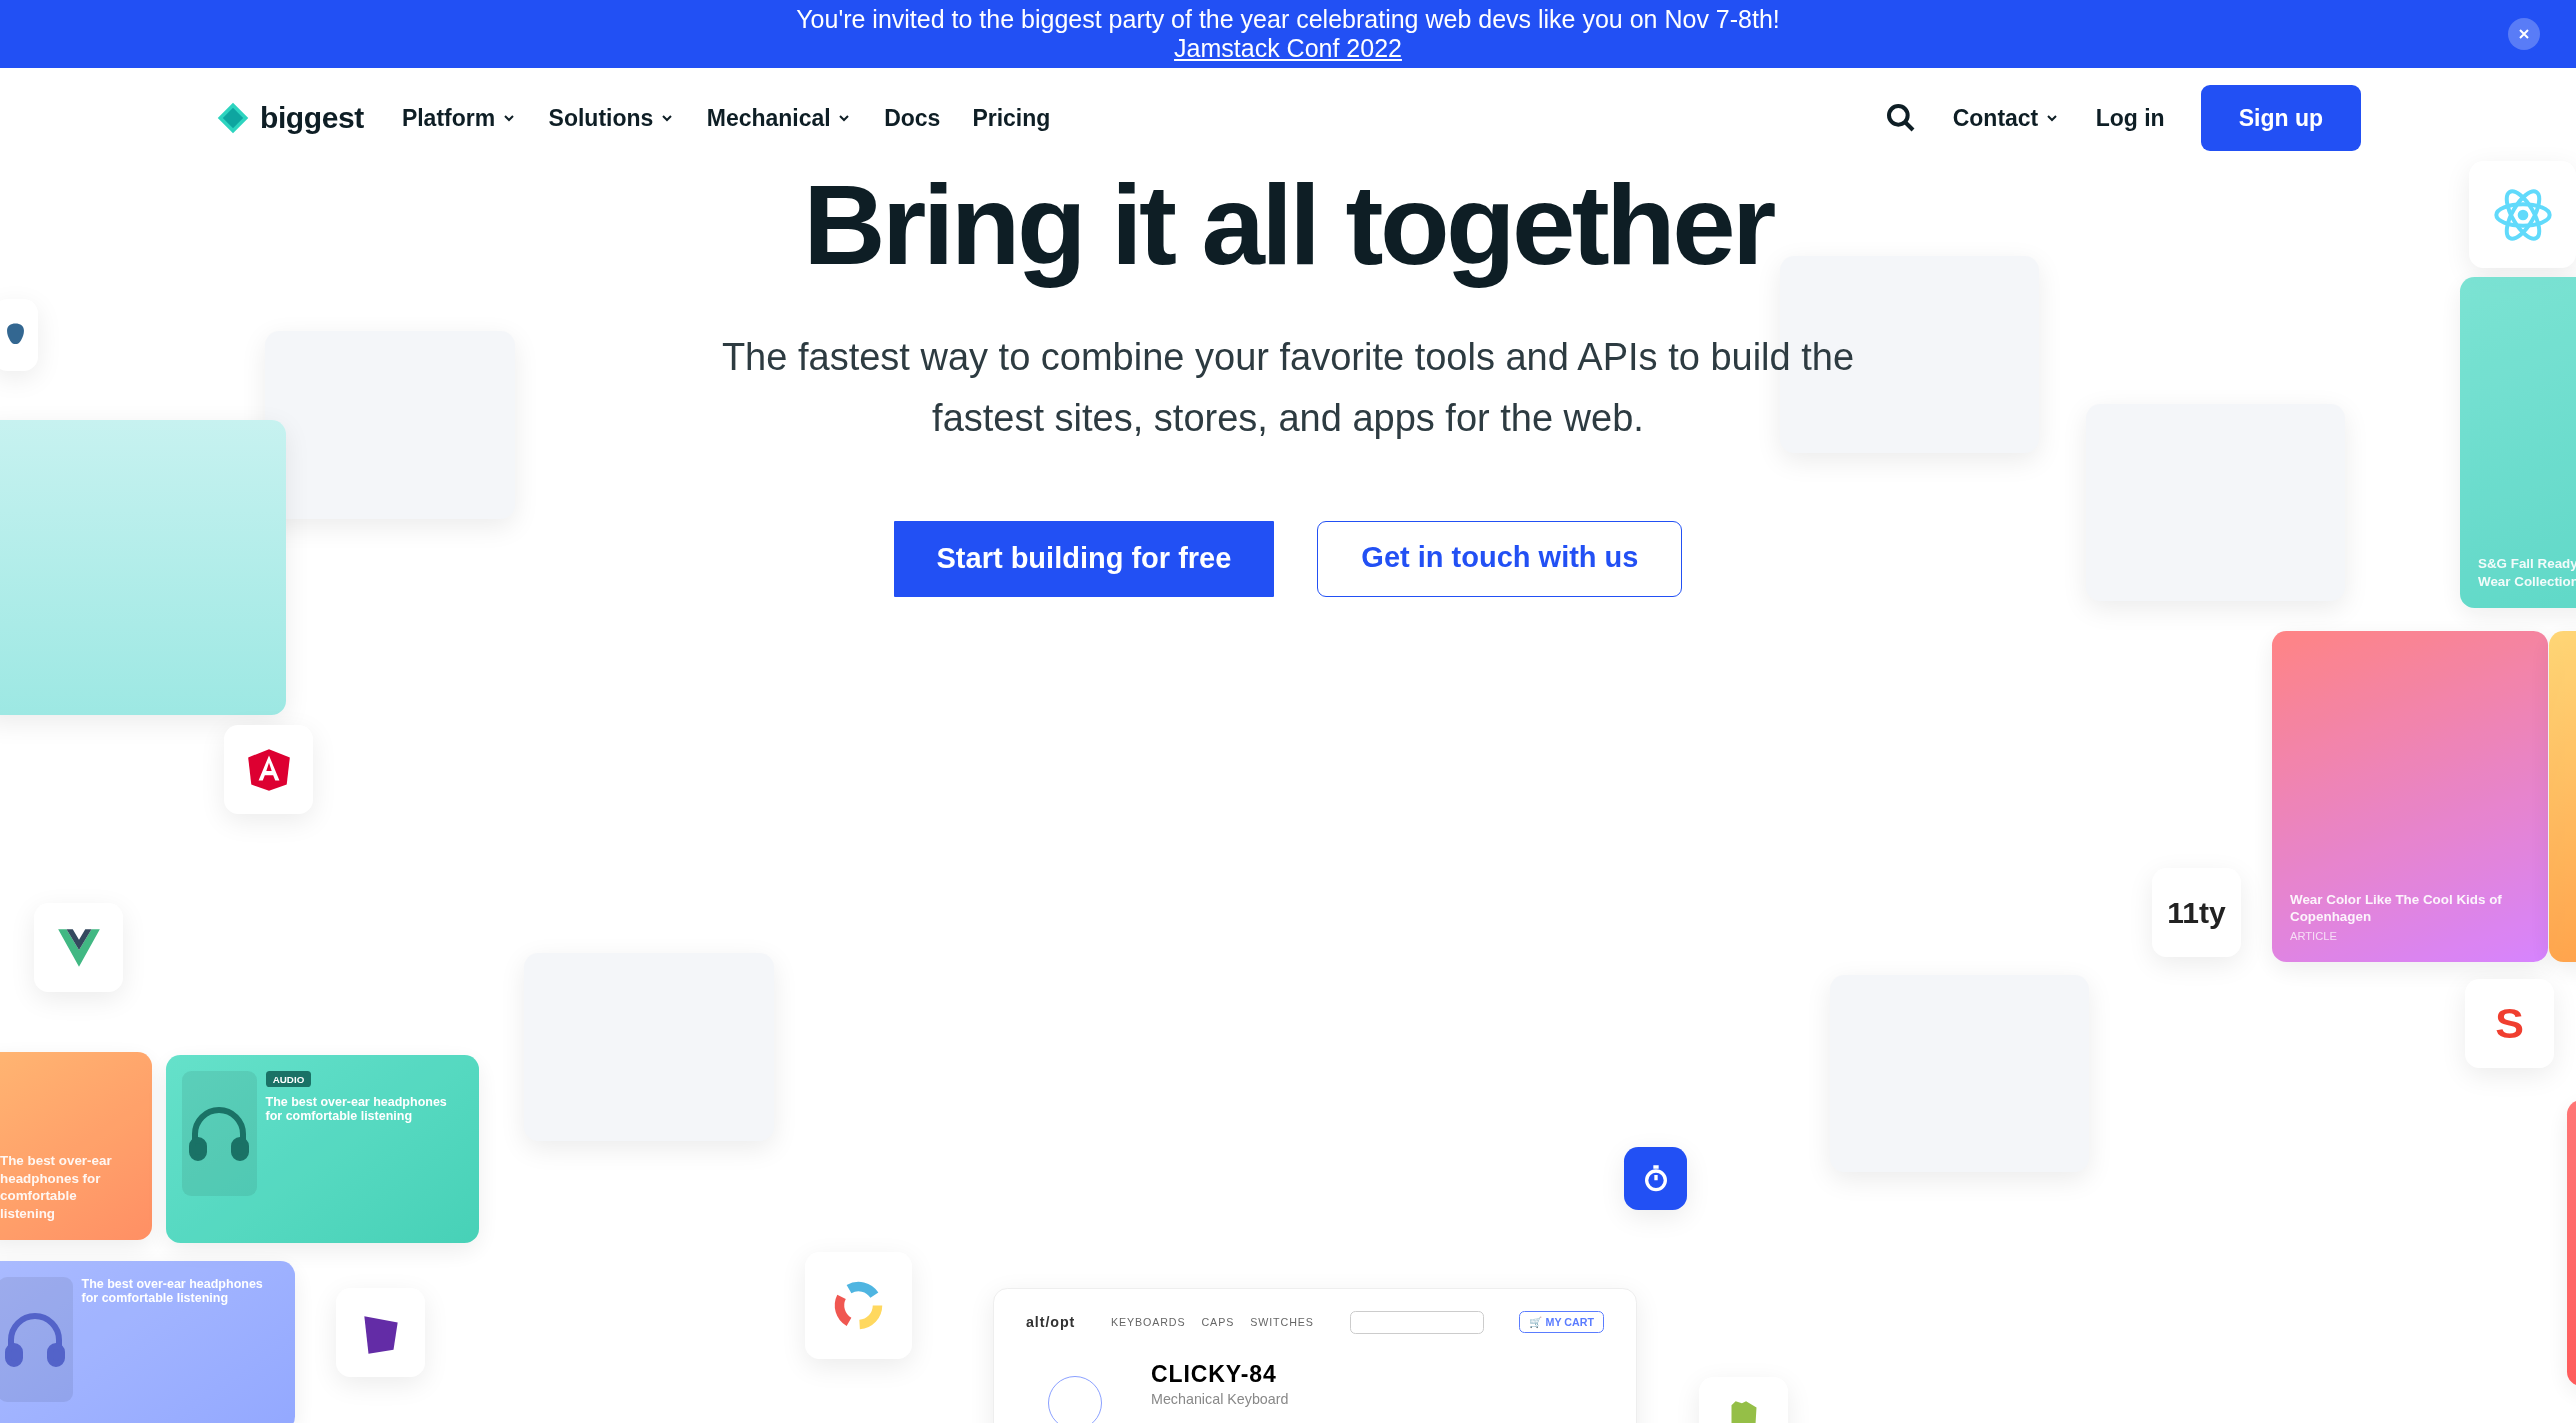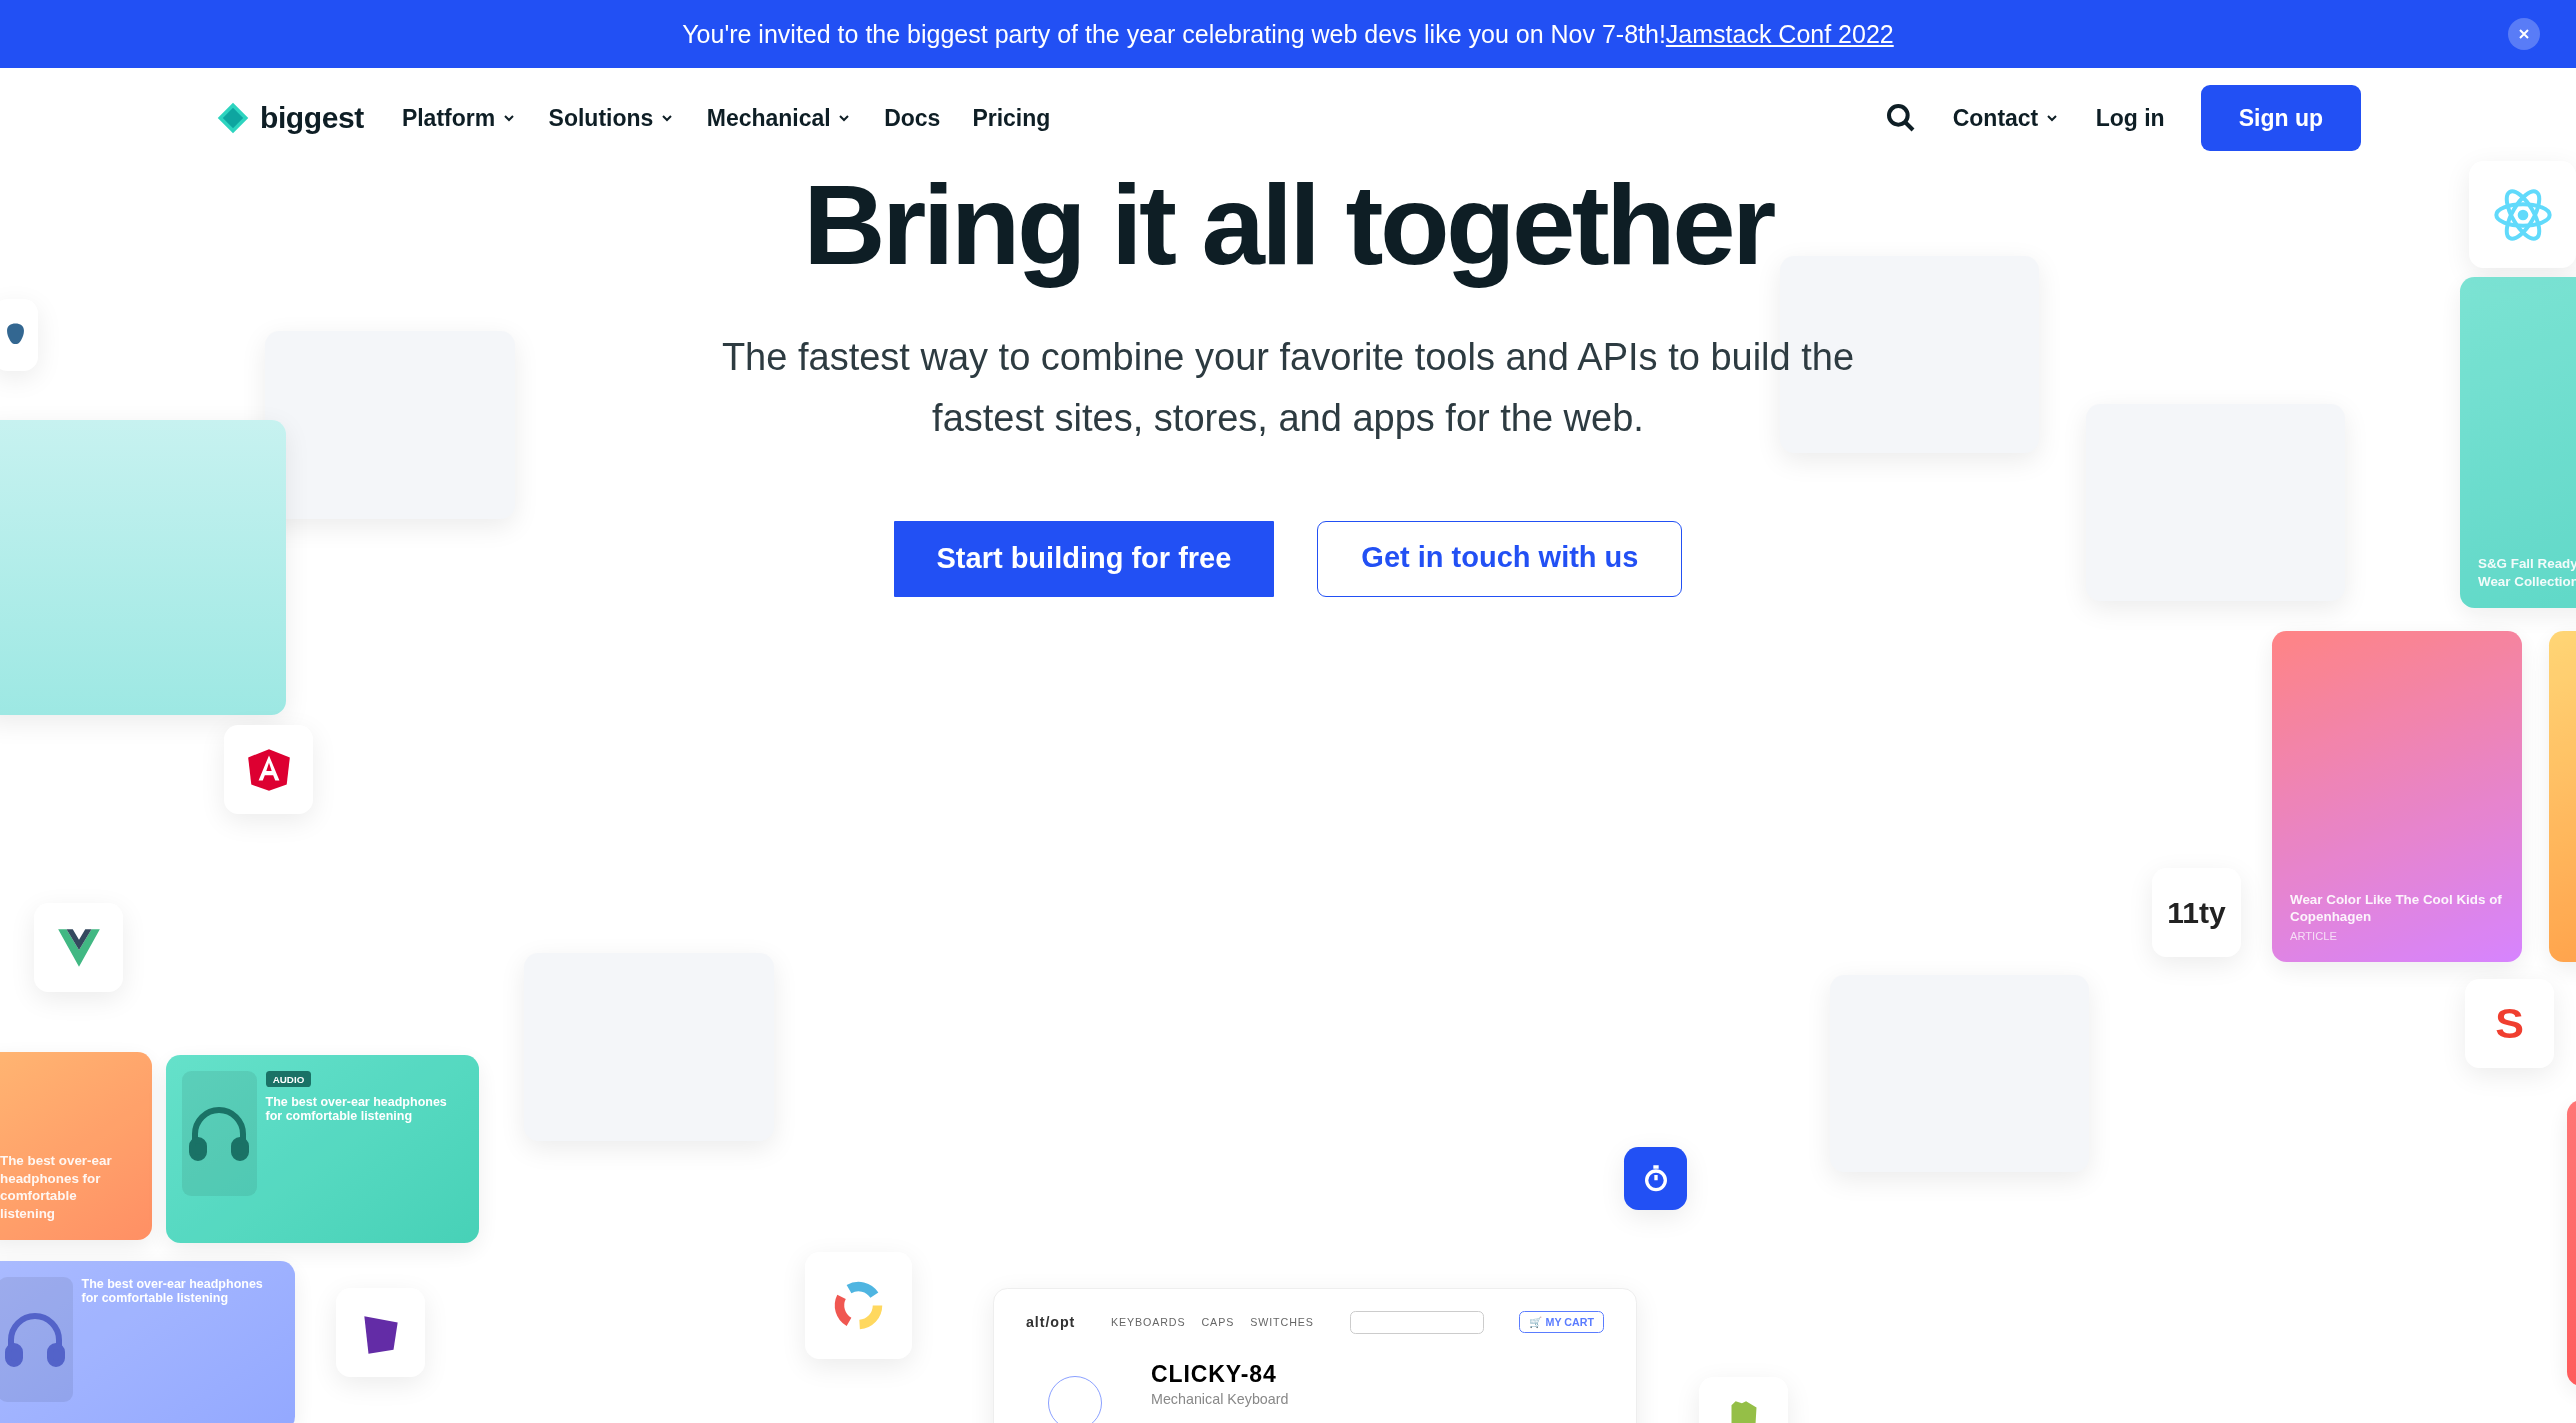--- a/index.html
+++ b/index.html
@@ -1,19 +1,19 @@
 <!DOCTYPE html>
 <html style="font-size:14.3px"><head>
 <meta charset="utf-8">
 <style>
 * { box-sizing: border-box; margin: 0; padding: 0; }
 body { font-family: -apple-system, BlinkMacSystemFont, "Segoe UI", Helvetica, Arial, sans-serif; background: #fff; overflow: hidden; width: 2576px; height: 1424px; position: relative; }
 
 
-.banner { background: #2250f4; color: #fff; height: 68px; display: flex; align-items: center; justify-content: center; font-size: 25px; font-weight: 500; position: relative; }
+.banner { background: #2250f4; color: #fff; height: 68px; display: flex; align-items: center; justify-content: center; font-size: 25px; font-weight: 500; position: relative; flex-direction: column; }
 .banner a { color: #fff; text-decoration: underline; }
 .banner-close { position: absolute; right: 36px; top: 50%; transform: translateY(-50%); width: 32px; height: 32px; border-radius: 50%; background: rgba(255,255,255,0.25); display: flex; align-items: center; justify-content: center; cursor: pointer; }
 .banner-close svg { width: 16px; height: 16px; }
 
 
 .nav { height: 100px; display: flex; align-items: center; padding: 0 215px; }
 .logo { display: flex; align-items: center; gap: 9px; margin-right: 38px; }
 .logo-mark { width: 36px; height: 36px; }
 .logo-text { font-size: 30px; font-weight: 700; color: #0e1e25; letter-spacing: -0.4px; }
 .nav-links { display: flex; gap: 32px; }
@@ -49,21 +49,21 @@
 .t-datadog { left: 336px; top: 1288px; width: 89px; height: 89px; }
 .t-contentful { left: 805px; top: 1252px; width: 107px; height: 107px; }
 .t-keyboard { left: 993px; top: 1288px; width: 644px; height: 161px; background:#fff; border:0.9px solid #eee; padding:21.5px 32px; }
 .t-shopify { left: 1699px; top: 1377px; width: 89px; height: 89px; }
 .t-stopwatch { left: 1624px; top: 1147px; width: 63px; height: 63px; }
 .t-ph4 { left: 1780px; top: 256px; width: 259px; height: 197px; }
 .t-ph5 { left: 2086px; top: 404px; width: 259px; height: 197px; }
 .t-ph6 { left: 1830px; top: 975px; width: 259px; height: 197px; }
 .t-react { left: 2469px; top: 161px; width: 107px; height: 107px; }
 .t-teal { left: 2460px; top: 277px; width: 179px; height: 331px; background: linear-gradient(160deg,#6ee0cf,#4ed4c2); opacity:0.9;}
-.t-redpink { left: 2272px; top: 631px; width: 250px; height: 331px; background: linear-gradient(160deg,#ff7a7a,#d37aff); opacity:0.92;}
+.t-redpink { left: 2272px; top: 631px; width: 276px; height: 331px; background: linear-gradient(160deg,#ff7a7a,#d37aff); opacity:0.92;}
 .t-orange { left: 2549px; top: 631px; width: 72px; height: 331px; background: linear-gradient(160deg,#ffd36b,#ff9a3c); opacity:0.92;}
 .t-11ty { left: 2152px; top: 868px; width: 89px; height: 89px; }
 .t-sanity { left: 2465px; top: 979px; width: 89px; height: 89px; }
 .t-redside { left: 2567px; top: 1100px; width: 54px; height: 286px; background: linear-gradient(160deg,#ff6b6b,#ff4d4d); opacity:0.92;}
 .hp2 { display:flex; gap:9px; padding:16px; }
 .hp2 .img { width:125px; height:125px; border-radius:9px; background:rgba(0,0,0,0.08); display:flex;align-items:center;justify-content:center;}
 .hp2 .txt { color:#fff; font-size:12.5px; font-weight:600; }
 
 
 .kbd-top { display:flex; justify-content:space-between; align-items:center; font-size:14.3px; color:#333; }

